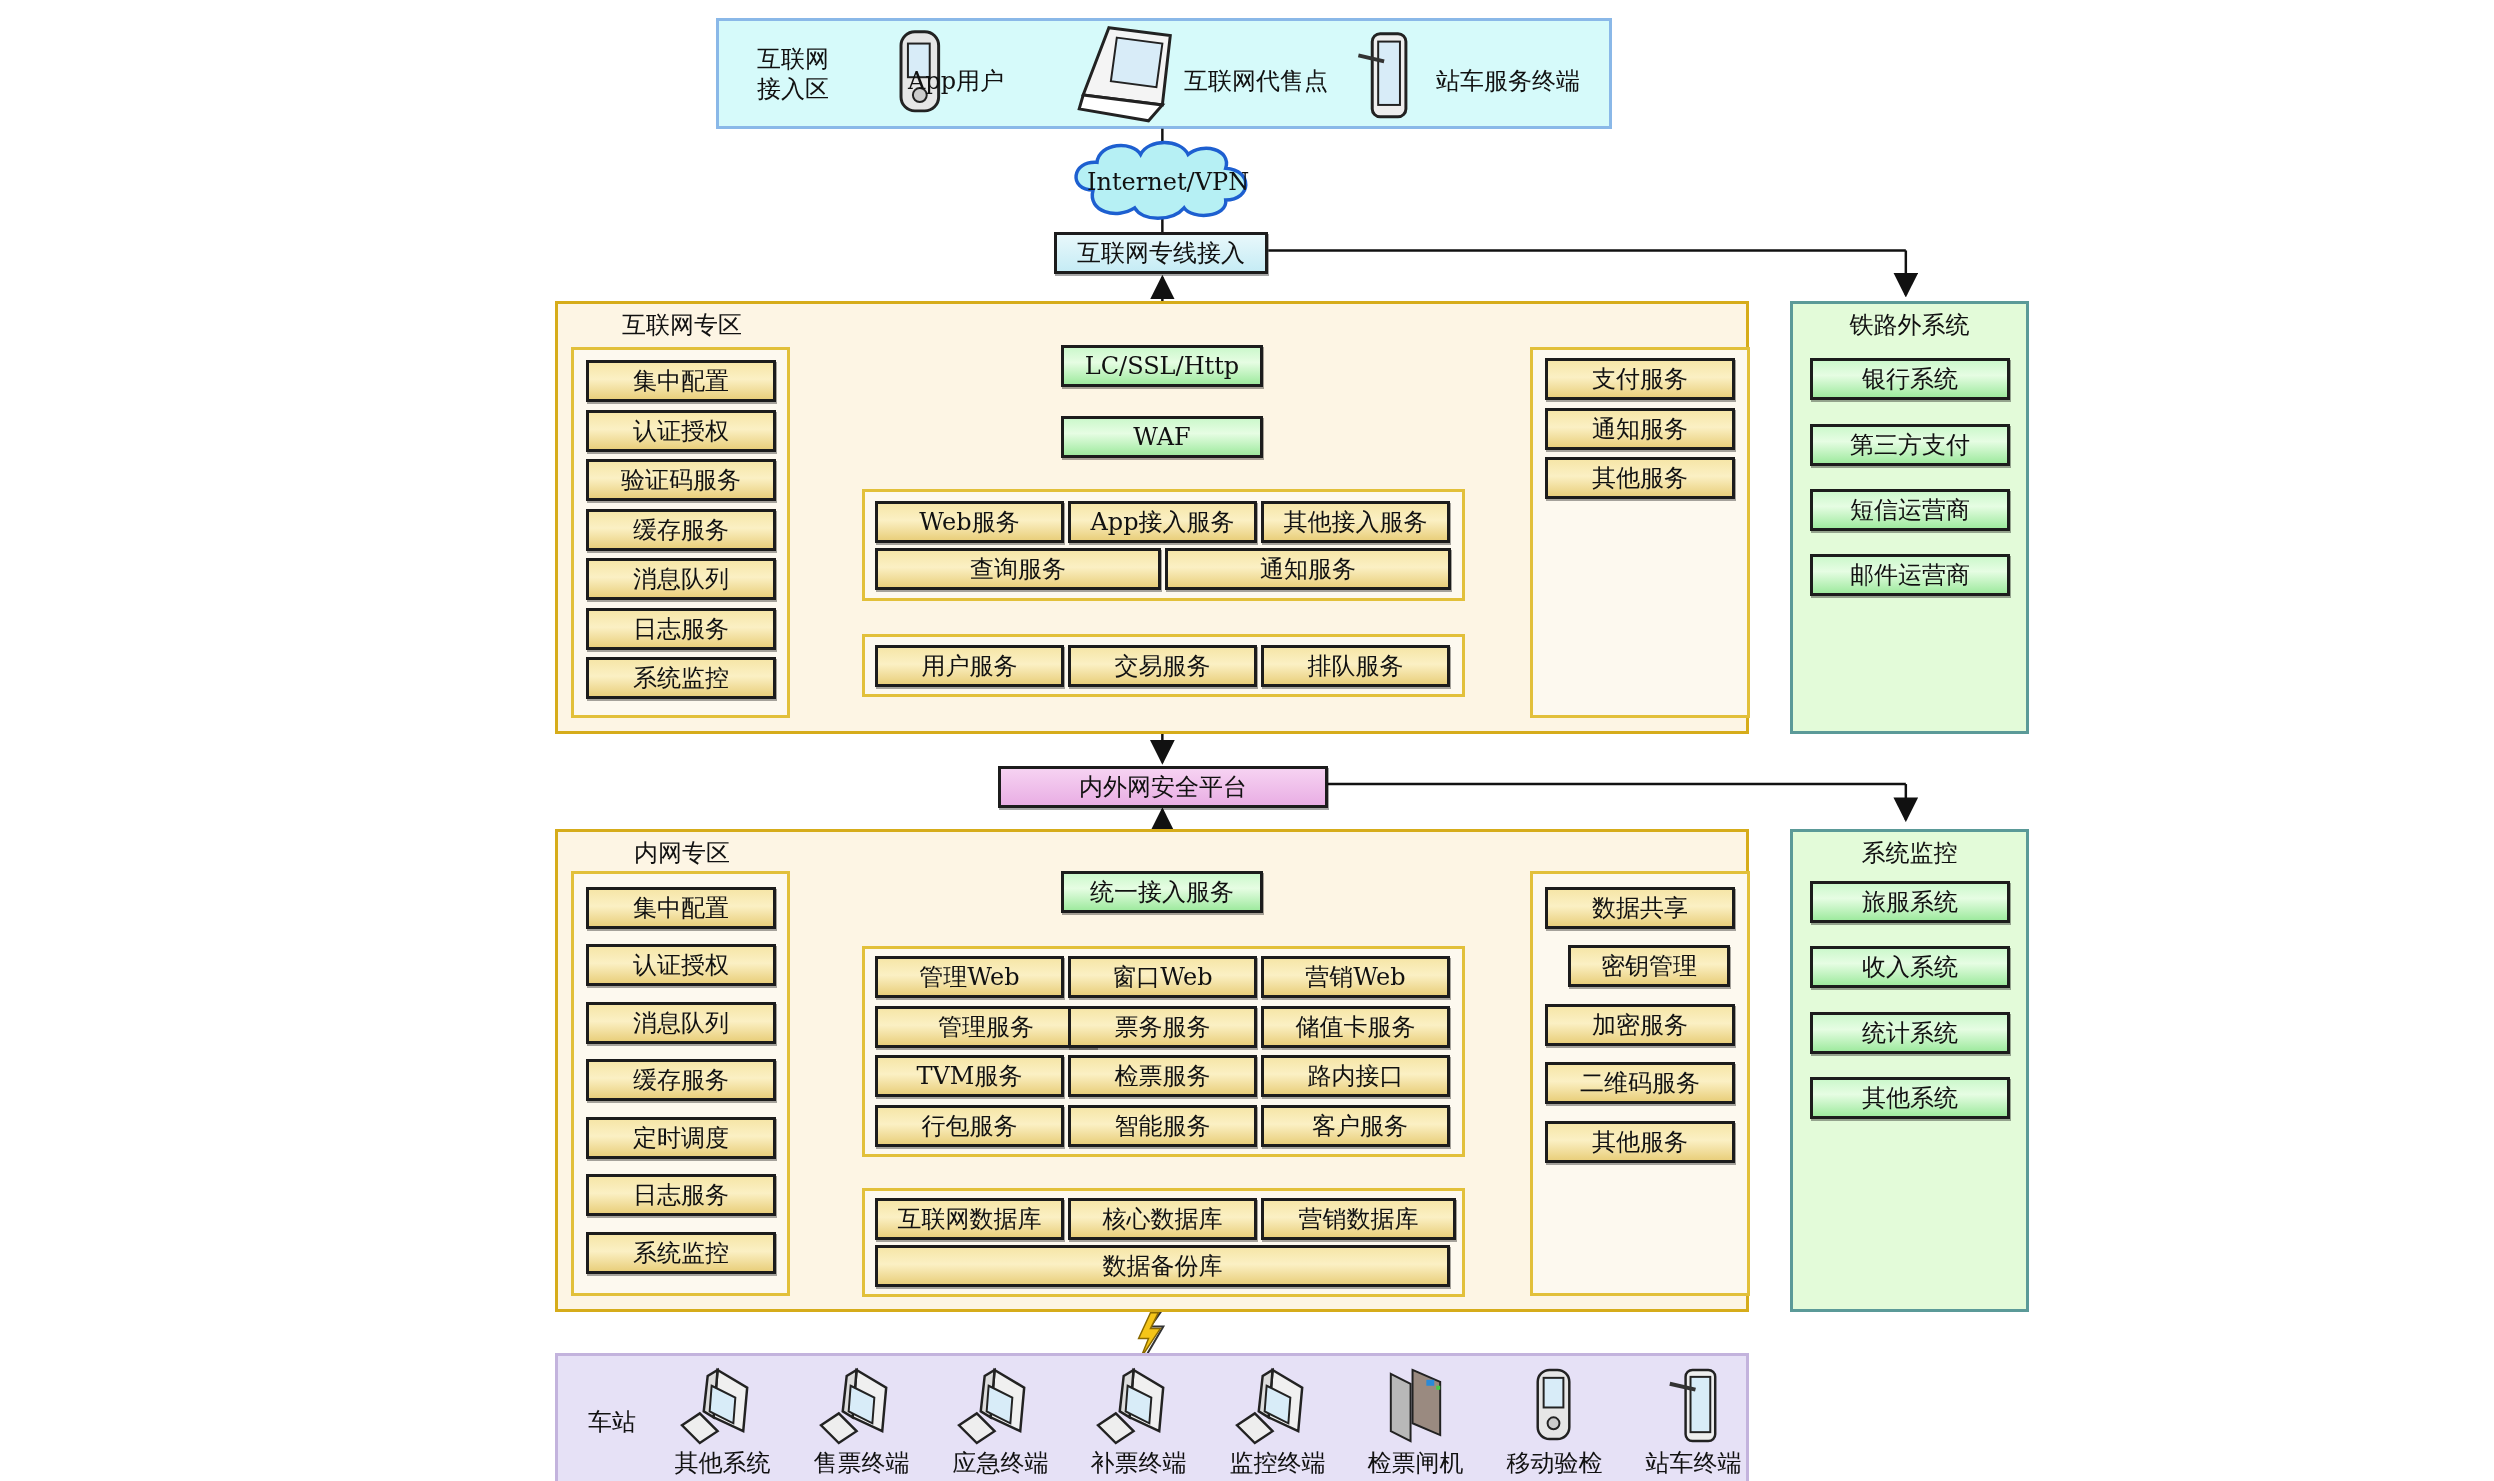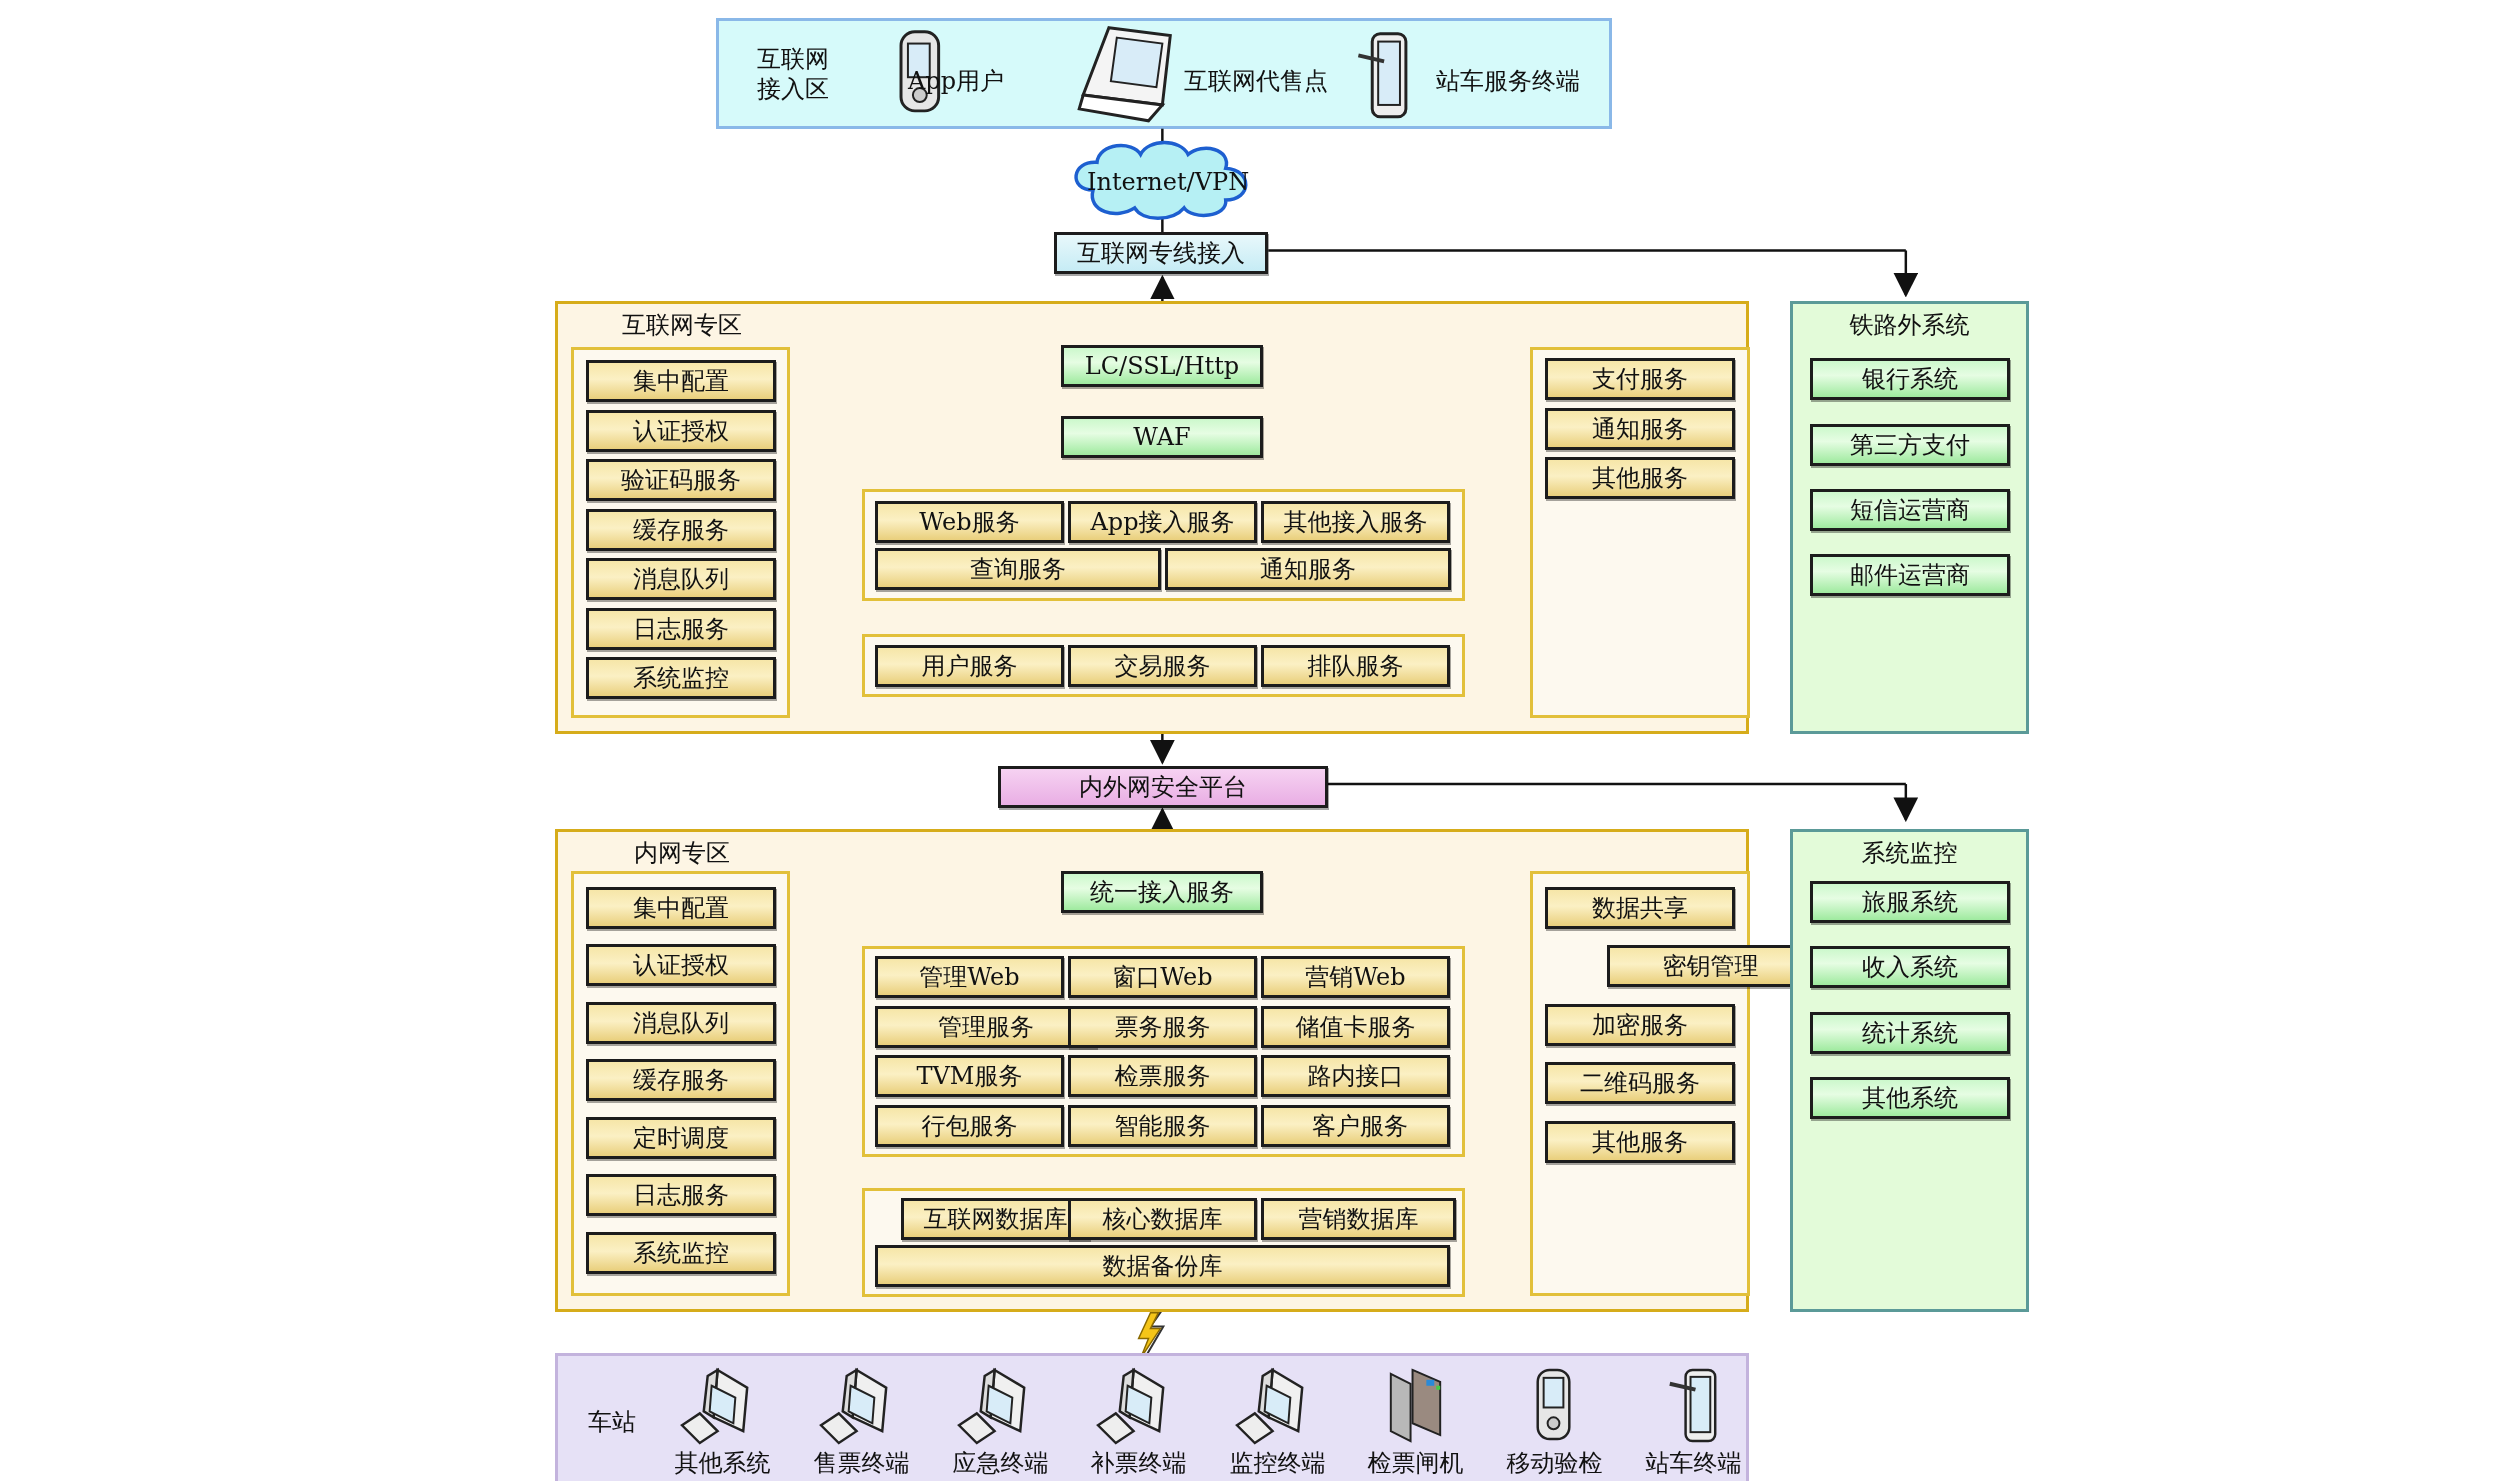--- a/index.html
+++ b/index.html
@@ -179,30 +179,30 @@
     <div class="abs box y" style="left:875px;top:1055px;width:189px;height:42px;">TVM服务</div>
     <div class="abs box y" style="left:1068px;top:1055px;width:189px;height:42px;">检票服务</div>
     <div class="abs box y" style="left:1261px;top:1055px;width:189px;height:42px;">路内接口</div>
     <div class="abs box y" style="left:875px;top:1105px;width:189px;height:42px;">行包服务</div>
     <div class="abs box y" style="left:1068px;top:1105px;width:189px;height:42px;">智能服务</div>
     <div class="abs box y" style="left:1261px;top:1105px;width:189px;height:42px;padding-left:9px;">客户服务</div>
   </div>
 
 <div class="abs panel" style="left:862px;top:1188px;width:603px;height:109px;"></div>
 <div id="in-db">
-    <div class="abs box y" style="left:875px;top:1198px;width:189px;height:42px;margin-left:26px;">互联网数据库</div>
+    <div class="abs box y" style="left:875px;top:1198px;width:189px;height:42px;">互联网数据库</div>
     <div class="abs box y" style="left:1068px;top:1198px;width:189px;height:42px;">核心数据库</div>
     <div class="abs box y" style="left:1261px;top:1198px;width:195px;height:42px;text-align:center;">营销数据库</div>
     <div class="abs box y" style="left:875px;top:1245px;width:575px;height:42px;">数据备份库</div>
   </div>
 
 <div class="abs panel" style="left:1530px;top:871px;width:220px;height:425px;"></div>
 <div id="in-right">
     <div class="abs box y" style="left:1545px;top:887px;width:190px;height:42px;">数据共享</div>
-    <div class="abs box y" style="left:1607px;top:945px;width:207px;height:42px;">密钥管理</div>
+    <div class="abs box y" style="left:1568px;top:945px;width:162px;height:42px;">密钥管理</div>
     <div class="abs box y" style="left:1545px;top:1004px;width:190px;height:42px;">加密服务</div>
     <div class="abs box y" style="left:1545px;top:1062px;width:190px;height:42px;">二维码服务</div>
     <div class="abs box y" style="left:1545px;top:1121px;width:190px;height:42px;">其他服务</div>
   </div>
 
 <div class="abs rail" style="left:1790px;top:829px;width:239px;height:483px;"></div>
 <div class="abs label" style="left:1790px;top:837px;width:239px;text-align:center;">系统监控</div>
 <div id="rail-int">
     <div class="abs box g" style="left:1810px;top:881px;width:200px;height:42px;">旅服系统</div>
     <div class="abs box g" style="left:1810px;top:946px;width:200px;height:42px;">收入系统</div>

